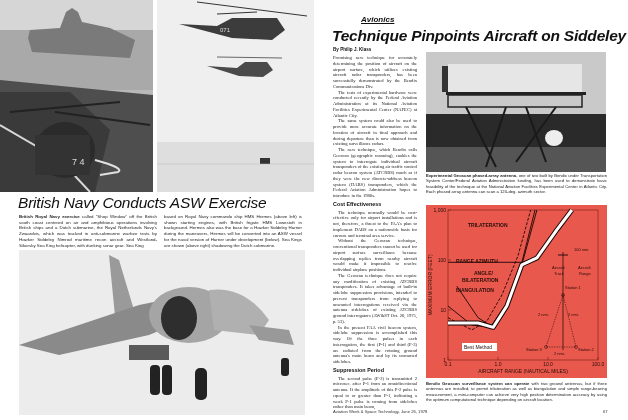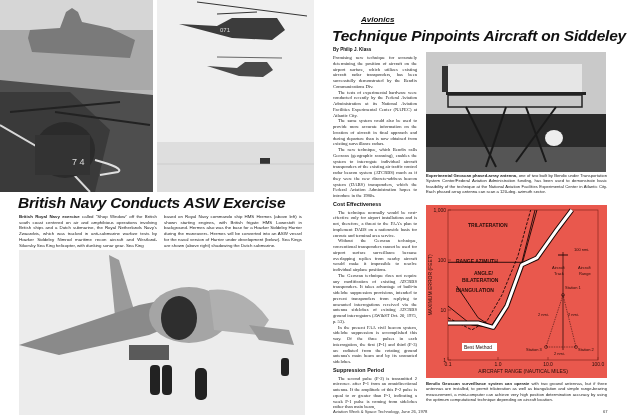--- a/index.html
+++ b/index.html
@@ -7,21 +7,21 @@
   body { position: relative; font-family: "Liberation Serif", serif; color: #111; }
 
   .photo { position: absolute; overflow: hidden; }
   .photo svg { display: block; width: 100%; height: 100%; }
 
   #photo-carrier { left: 0; top: 0; width: 153px; height: 192px; }
   #photo-helis { left: 157px; top: 0; width: 157px; height: 192px; }
 
   .headline-left {
     position: absolute; left: 18px; top: 194px;
-    font-family: "Liberation Sans", sans-serif; font-weight: bold; font-style: italic;
+    font-family: "Liberation Sans", sans-serif; font-weight: normal; font-style: italic;
     font-size: 15.5px; letter-spacing: -0.2px; color: #111; white-space: nowrap;
   }
   .caption-left {
     position: absolute; top: 214px; width: 138px;
     font-family: "Liberation Sans", sans-serif; font-size: 4.4px; line-height: 5.7px;
     color: #222; text-align: justify;
   }
   .caption-left b { font-weight: bold; }
   #caption-left-1 { left: 19px; }
   #caption-left-2 { left: 164px; }

